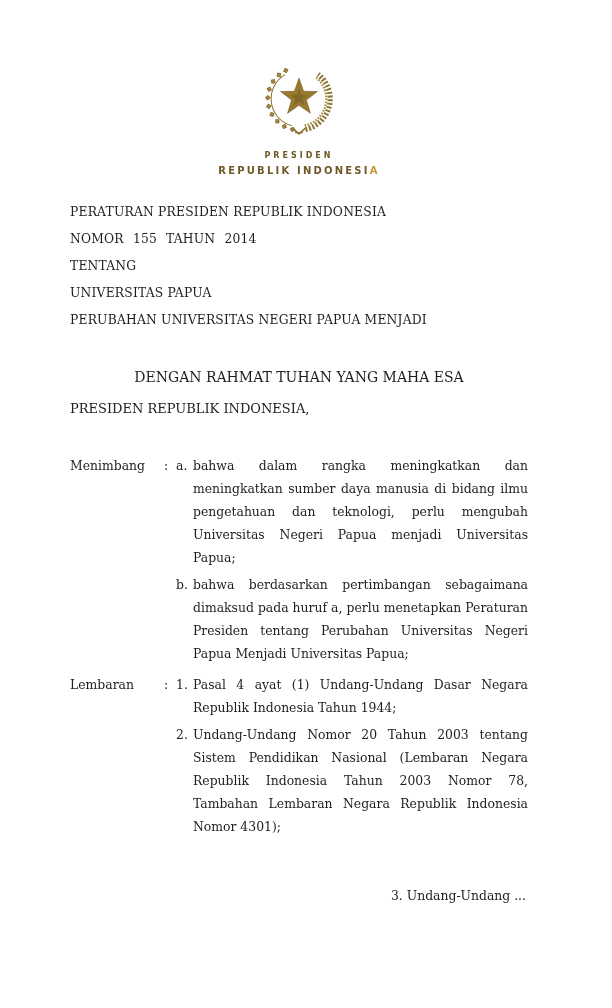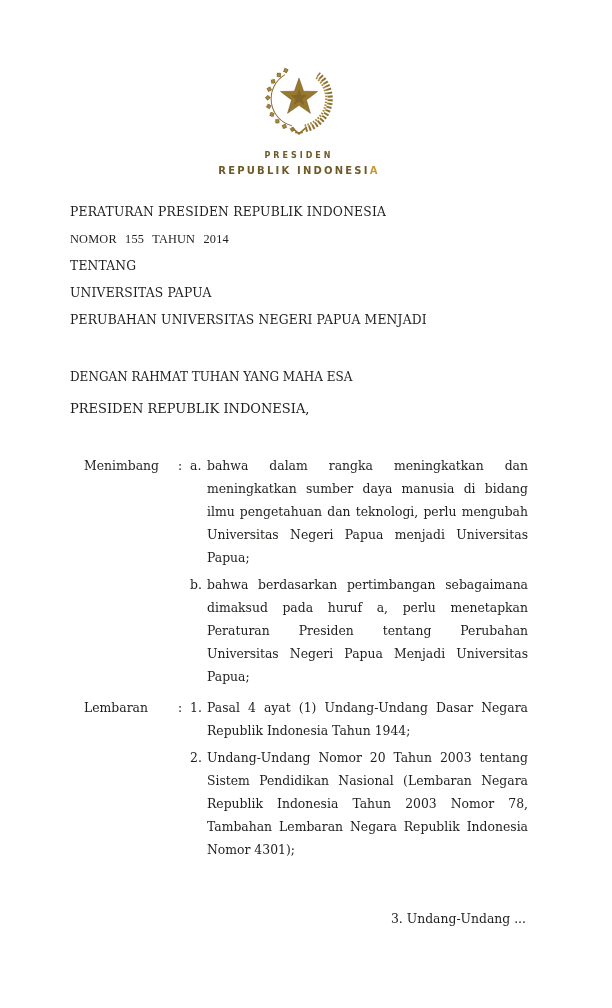--- a/index.html
+++ b/index.html
@@ -40,30 +40,30 @@
   .emblem-line2 .gold-a { color: #c49a32; }
 
   
   .title-block { margin-top: 27px; text-align: left; }
   .title-line {
     font-size: 12.3px;
     line-height: 16px;
     margin-bottom: 11px;
     letter-spacing: 0.2px;
   }
-  .title-line.nomor { word-spacing: 5px; font-family: Liberation Serif, serif; }
+  .title-line.nomor { word-spacing: 5px; }
 
-  .invocation { margin-top: 41px; text-align: left; font-size: 12px; line-height: 16px; }
+  .invocation { margin-top: 41px; text-align: center; font-size: 14px; line-height: 16px; }
   .authority  { margin-top: 16px; font-size: 13px; line-height: 16px; }
 
   
   .clause { display: flex; line-height: 23px; }
   .clause.considering { margin-top: 37px; }
   .clause.recalling   { margin-top: 8px; }
-  .clause-label { width: 86px; flex-shrink: 0; margin-left: 14px; }
+  .clause-label { width: 86px; flex-shrink: 0; }
   .clause-colon { width: 20px; flex-shrink: 0; text-align: center; }
   .clause-items { flex: 1; }
   .item { display: flex; margin-bottom: 4px; }
   .item:last-child { margin-bottom: 0; }
   .item-marker { width: 17px; flex-shrink: 0; }
   .item-text { flex: 1; text-align: justify; }
 
   
   .catchword {
     margin-top: 46px;

